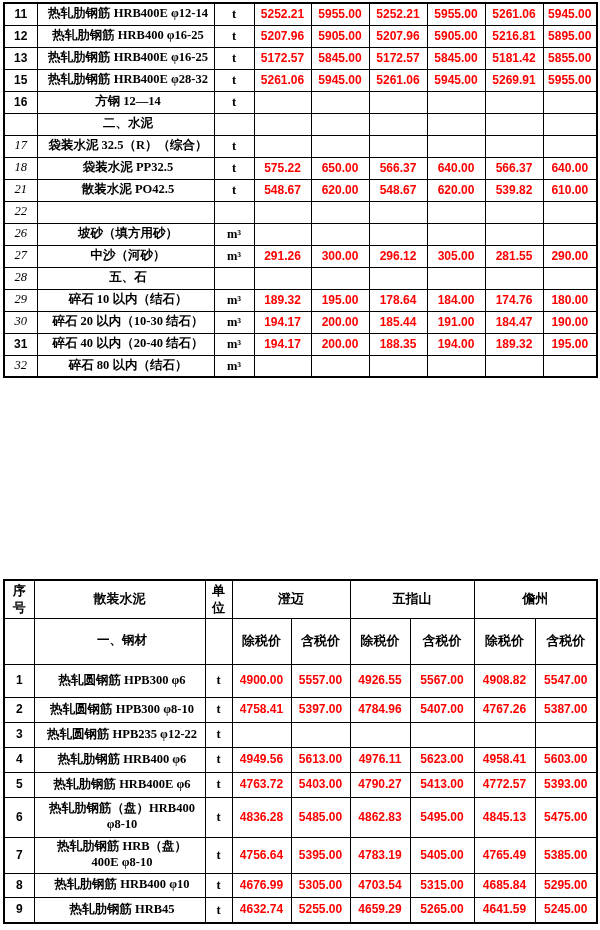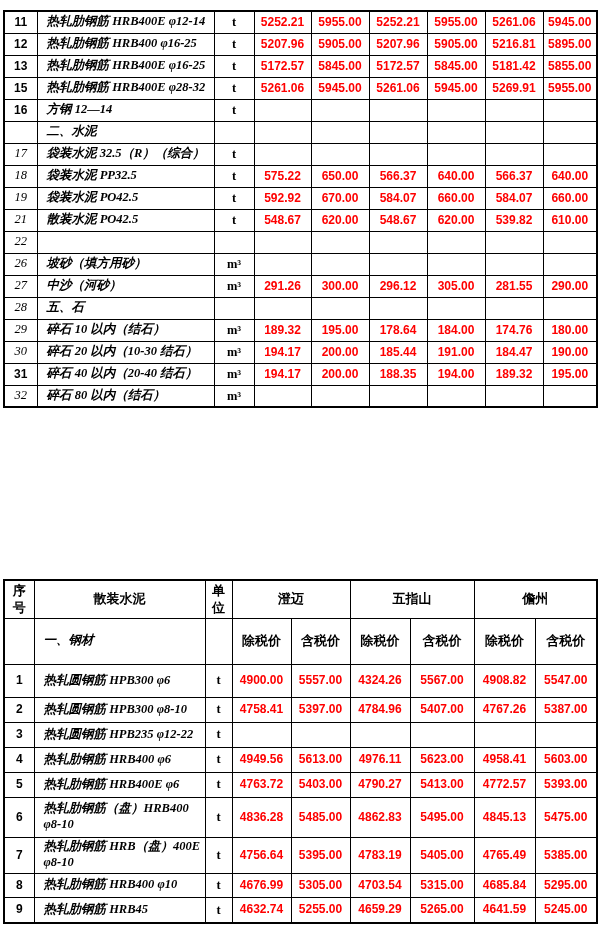--- a/index.html
+++ b/index.html
@@ -6,39 +6,39 @@
     --red:#fe0000;
     --border:#000000;
     --text:#000000;
     --bg:#ffffff;
   }
   html,body{margin:0;padding:0;background:var(--bg);}
   .page{position:relative;width:600px;height:930px;background:var(--bg);overflow:hidden;
         font-family:"Liberation Serif",serif;color:var(--text);}
   table{border-collapse:collapse;table-layout:fixed;position:absolute;left:3px;width:595px;
         border:2px solid var(--border);}
-  #table1{top:2px;margin-top:8px;}
+  #table1{top:2px;}
   #table2{top:579px;}
   td{border:1px solid var(--border);padding:0 3px;vertical-align:middle;
      font-size:12.5px;font-weight:bold;overflow:hidden;line-height:1.25;}
   
   #table1 tr{height:22px;}
   #table1 tr.tall{height:48px;}
   #table2 thead tr.hdr{height:38px;}
   #table2 thead tr.sub{height:46px;margin-top:38px;}
   #table2 tbody tr{height:25px;}
   #table2 tbody tr:nth-child(1){height:33px;}
   #table2 tbody tr:nth-child(6){height:40px;}
   #table2 tbody tr:nth-child(7){height:36px;}
   #table2 tbody tr:nth-child(8){height:24px;}
   #table2 tbody tr:nth-child(9){height:26px;}
   
   .num{text-align:center;font-family:"Liberation Sans",sans-serif;font-size:12px;font-weight:bold;}
   .num.serif{font-family:"Liberation Serif",serif;font-weight:normal;font-size:12.5px;font-style:italic;}
-  .name{text-align:left;padding:0 4px 0 9px;font-style:italic;}
+  .name{text-align:center;padding:0 4px 0 9px;}
   #table1 tr.tall td.name{vertical-align:top;padding-top:5px;}
   .unit{text-align:center;white-space:pre-line;line-height:1.3;}
   .price{text-align:center;color:var(--red);font-family:"Liberation Sans",sans-serif;
          font-size:12px;font-weight:bold;letter-spacing:0;}
   .hdrc{text-align:center;font-size:13px;font-weight:bold;}
   .stack{white-space:pre-line;line-height:1.35;}
 </style>
 </head>
 <body>
 
@@ -137,31 +137,20 @@
         <tr>
           <td class="num serif">18</td>
           <td class="name">袋装水泥 PP32.5</td>
           <td class="unit">t</td>
           <td class="price">575.22</td>
           <td class="price">650.00</td>
           <td class="price">566.37</td>
           <td class="price">640.00</td>
           <td class="price">566.37</td>
           <td class="price">640.00</td>
-        </tr>
-        <tr>
-          <td class="num serif">19</td>
-          <td class="name">袋装水泥 PO42.5</td>
-          <td class="unit">t</td>
-          <td class="price">592.92</td>
-          <td class="price">670.00</td>
-          <td class="price">584.07</td>
-          <td class="price">660.00</td>
-          <td class="price">584.07</td>
-          <td class="price">660.00</td>
         </tr>
         <tr>
           <td class="num serif">21</td>
           <td class="name">散装水泥 PO42.5</td>
           <td class="unit">t</td>
           <td class="price">548.67</td>
           <td class="price">620.00</td>
           <td class="price">548.67</td>
           <td class="price">620.00</td>
           <td class="price">539.82</td>
@@ -293,21 +282,21 @@
         <td class="hdrc">含税价</td>
       </tr>
     </thead>
     <tbody id="t2body">
         <tr>
           <td class="num">1</td>
           <td class="name">热轧圆钢筋 HPB300 φ6</td>
           <td class="unit">t</td>
           <td class="price">4900.00</td>
           <td class="price">5557.00</td>
-          <td class="price">4324.26</td>
+          <td class="price">4926.55</td>
           <td class="price">5567.00</td>
           <td class="price">4908.82</td>
           <td class="price">5547.00</td>
         </tr>
         <tr>
           <td class="num">2</td>
           <td class="name">热轧圆钢筋 HPB300 φ8-10</td>
           <td class="unit">t</td>
           <td class="price">4758.41</td>
           <td class="price">5397.00</td>

